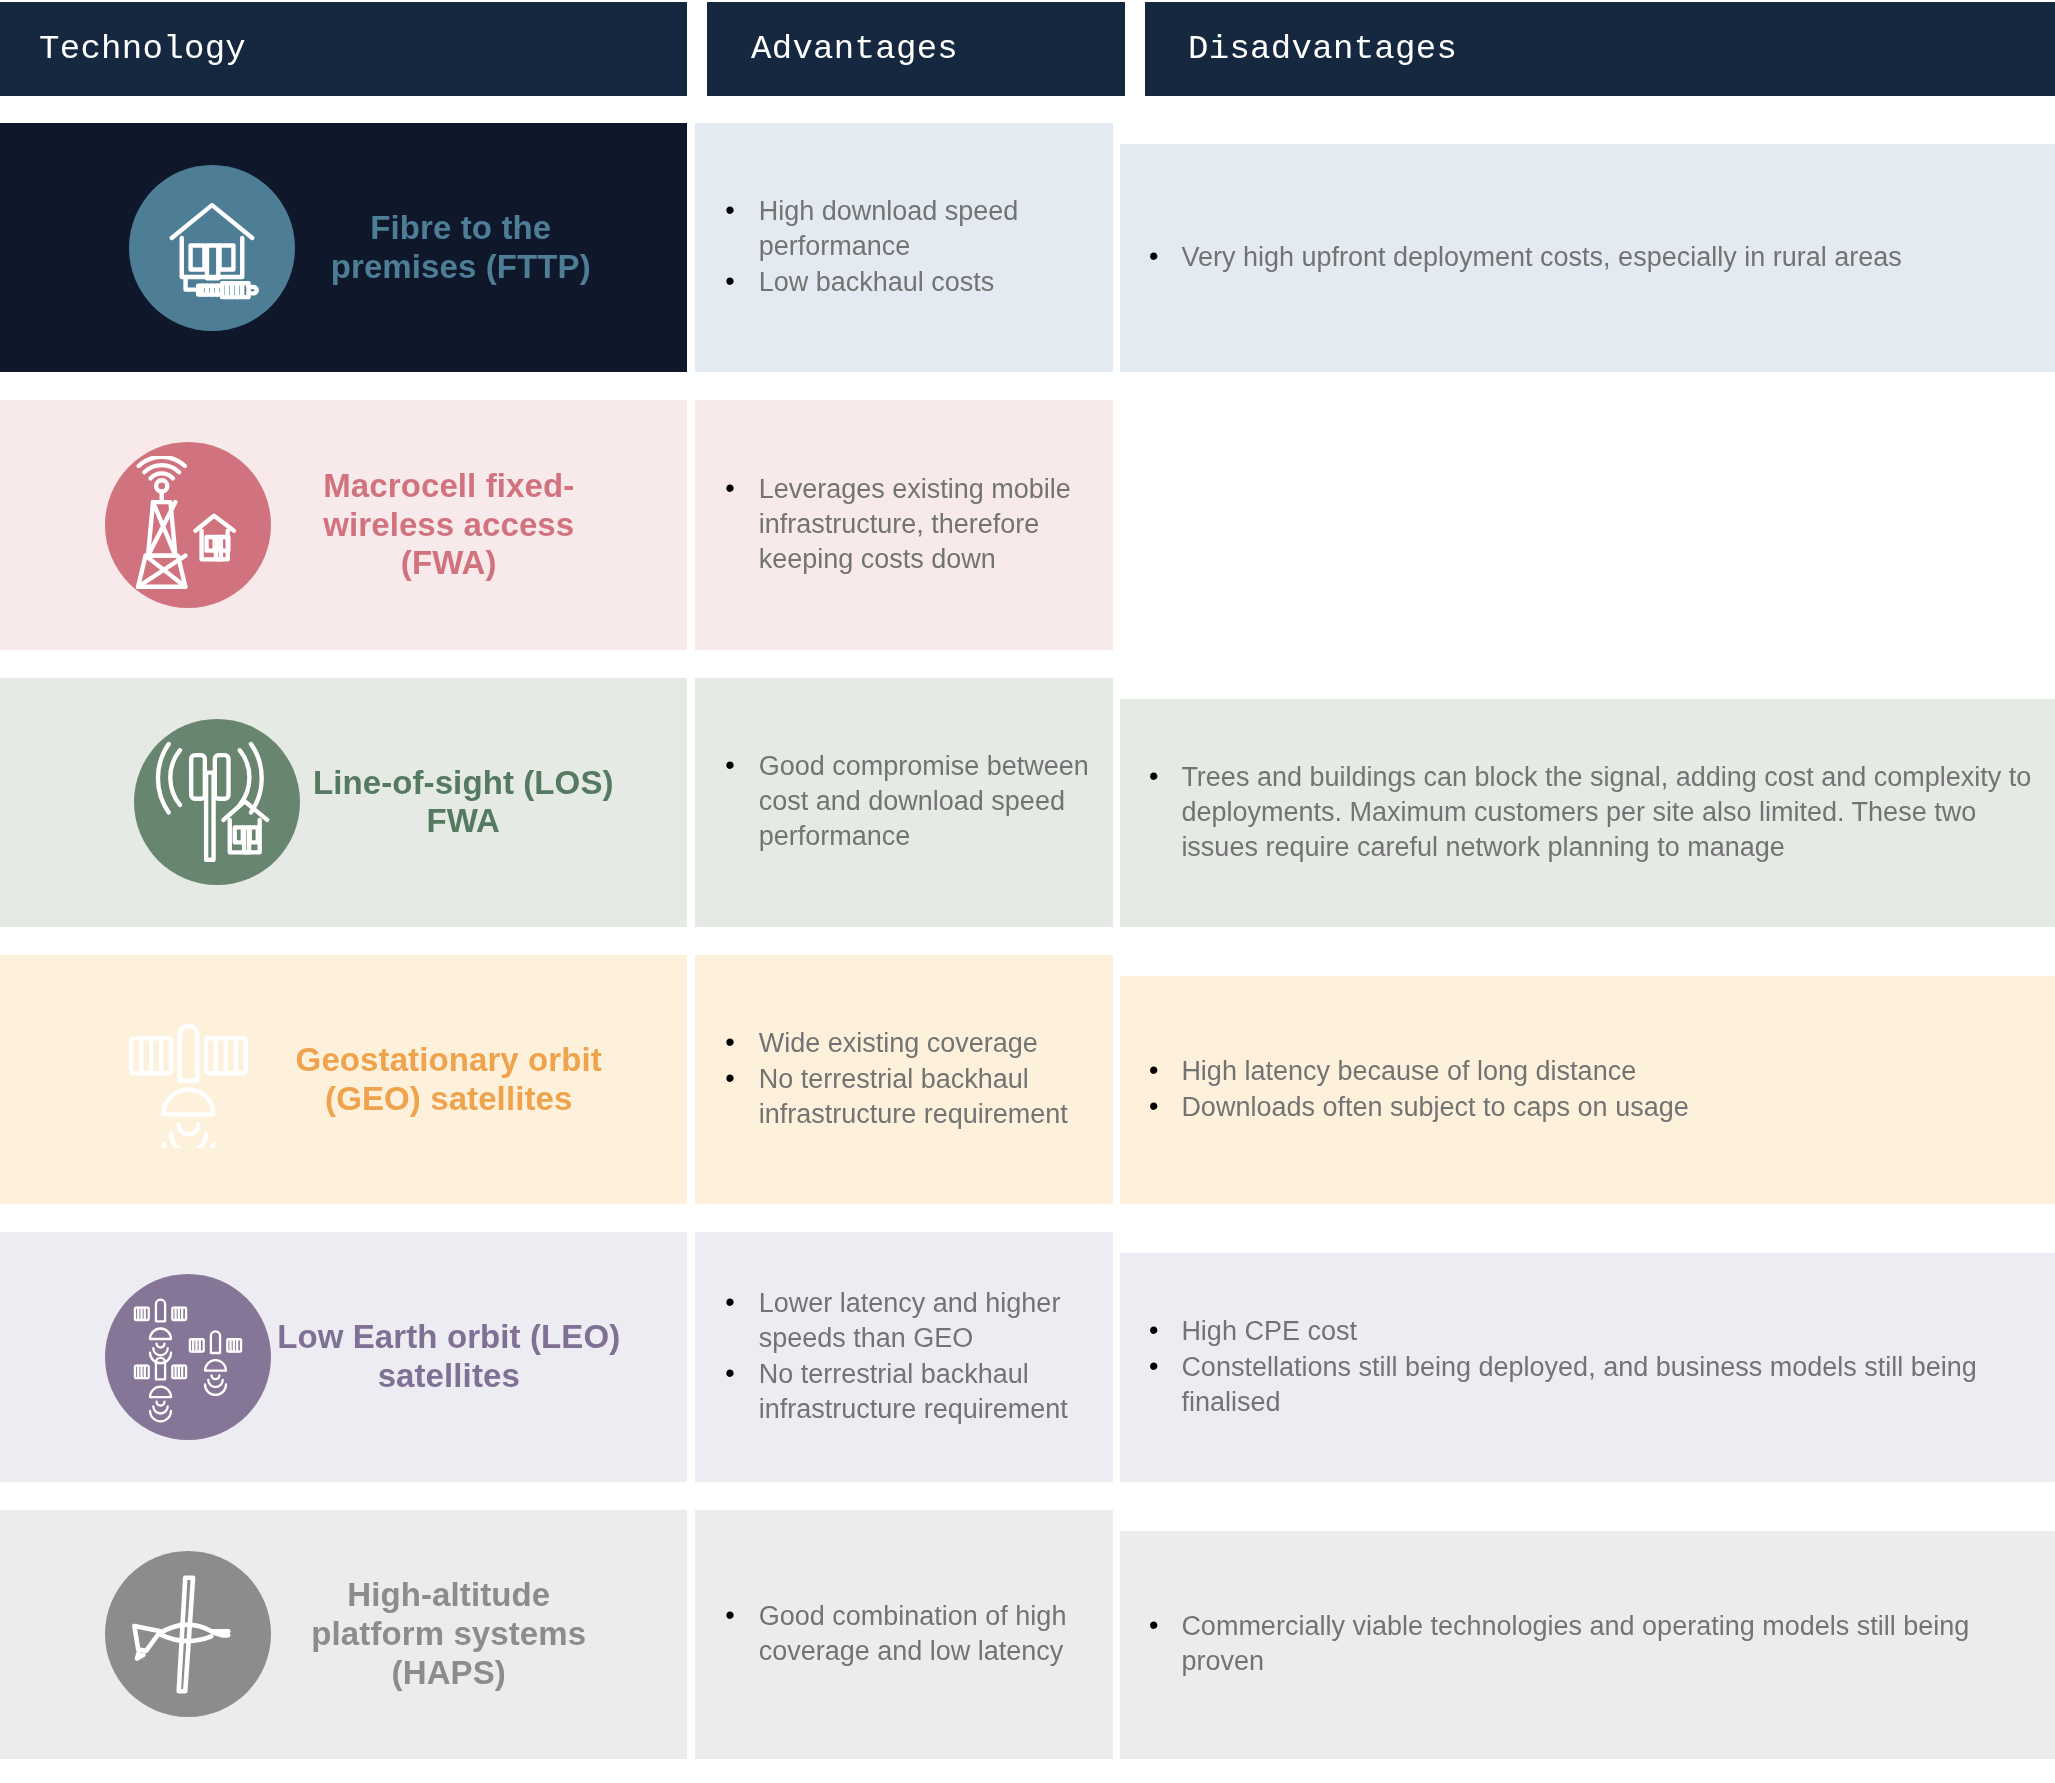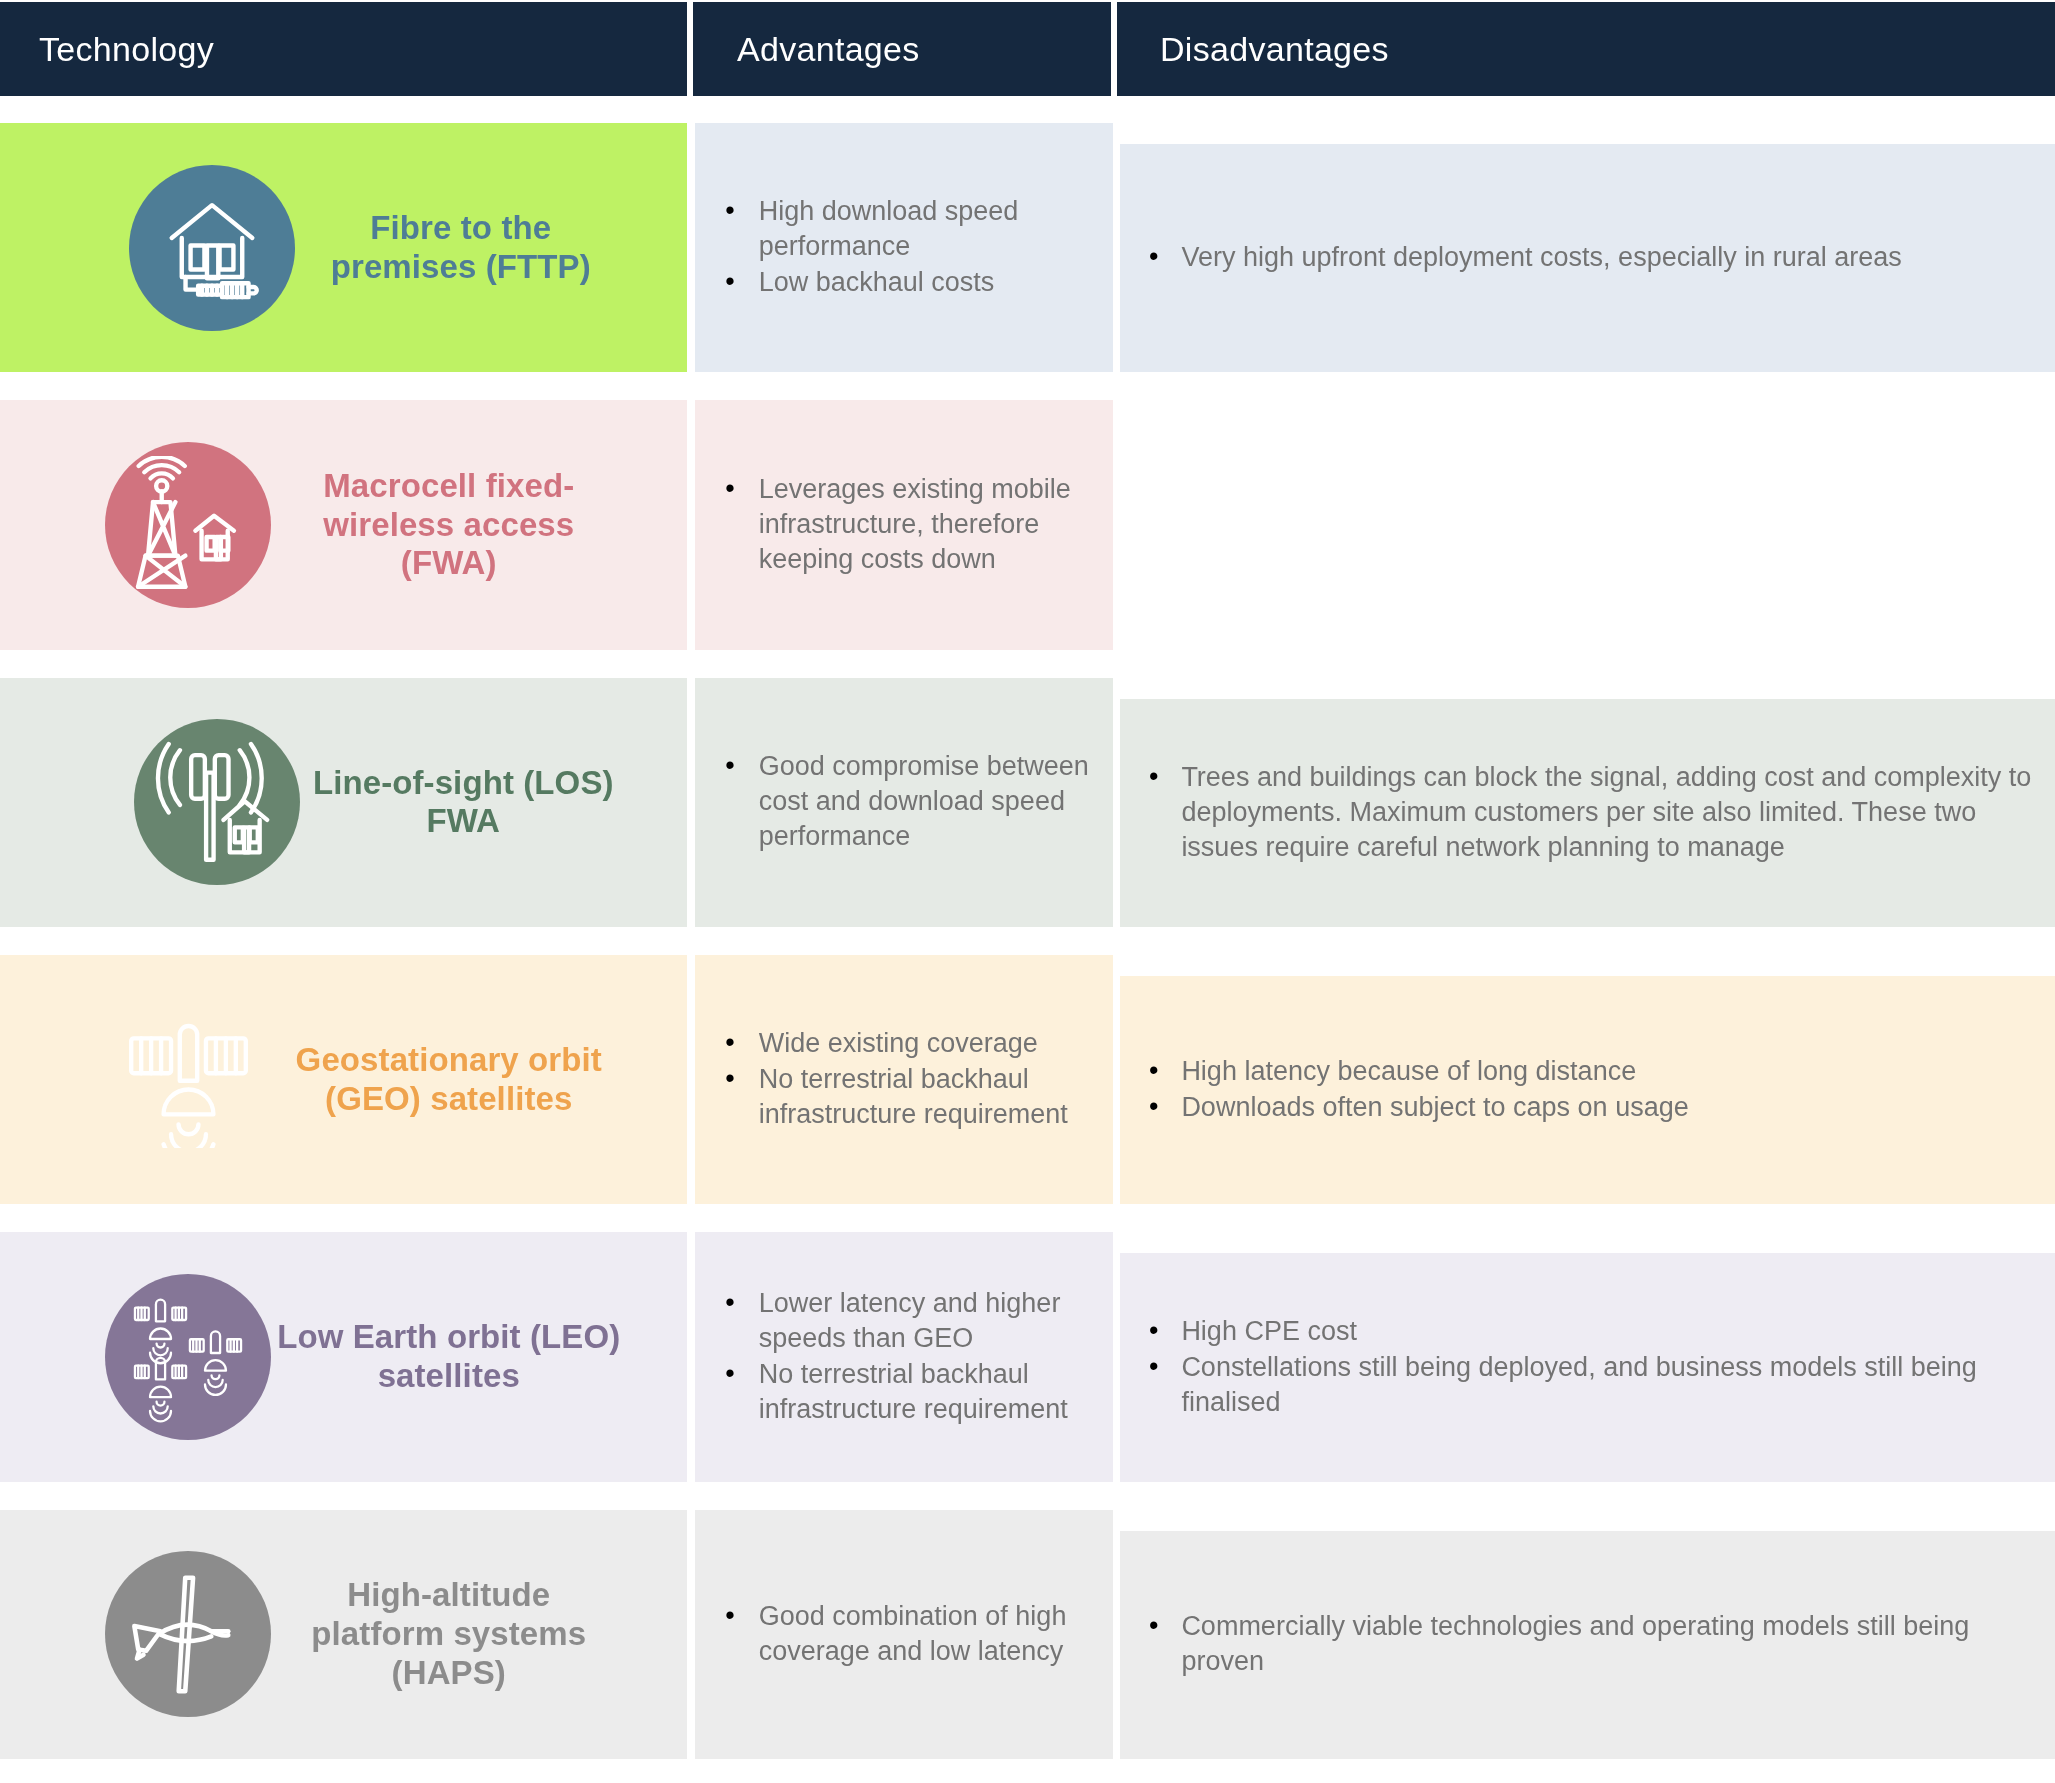--- a/index.html
+++ b/index.html
@@ -15,22 +15,23 @@
     display: flex;
     flex-direction: column;
     background: #ffffff;
   }
 
   
   .header-row {
     display: flex;
     height: 96px;
     flex: 0 0 96px;
-    gap: 6px;
+    gap: 20px;
     padding-top: 2px;
+    font-family: Liberation Mono, monospace;
   }
   .header-cell {
     background: #15283f;
     display: flex;
     align-items: center;
     color: #ffffff;
     font-size: 34px;
     font-weight: 400;
     letter-spacing: 0.3px;
     padding-left: 39px;
@@ -127,21 +128,21 @@
   <div class="header-row">
     <div class="header-cell col-tech">Technology</div>
     <div class="header-cell col-adv">Advantages</div>
     <div class="header-cell col-dis">Disadvantages</div>
   </div>
 
   <div class="gap"></div>
 
   <div id="rows-host" style="display:flex;flex-direction:column;flex:1 1 auto;min-height:0;">
       <div class="row">
-        <div class="cell cell-tech" style="background: #bef264; padding-left: 24px;">
+        <div class="cell cell-tech" style="background: #0f172a; padding-left: 24px;">
           <div class="badge" style="background: rgb(78, 125, 150); border-radius: 50%; height: 166px; width: 166px; flex: 0 0 166px;">
             <svg width="126" height="126" viewBox="0 0 200 200">
         <g fill="none" stroke="#ffffff" stroke-width="7" stroke-linecap="round" stroke-linejoin="round">
           <path d="M36 84 L100 32 L164 84"></path>
           <path d="M52 84 V146 H148 V84"></path>
           <rect x="66" y="96" width="22" height="38"></rect>
           <rect x="112" y="96" width="22" height="38"></rect>
           <rect x="92" y="96" width="18" height="52"></rect>
           <path d="M58 146 V166 H78"></path>
           <path d="M78 160 h38 v14 h-38 z"></path>

